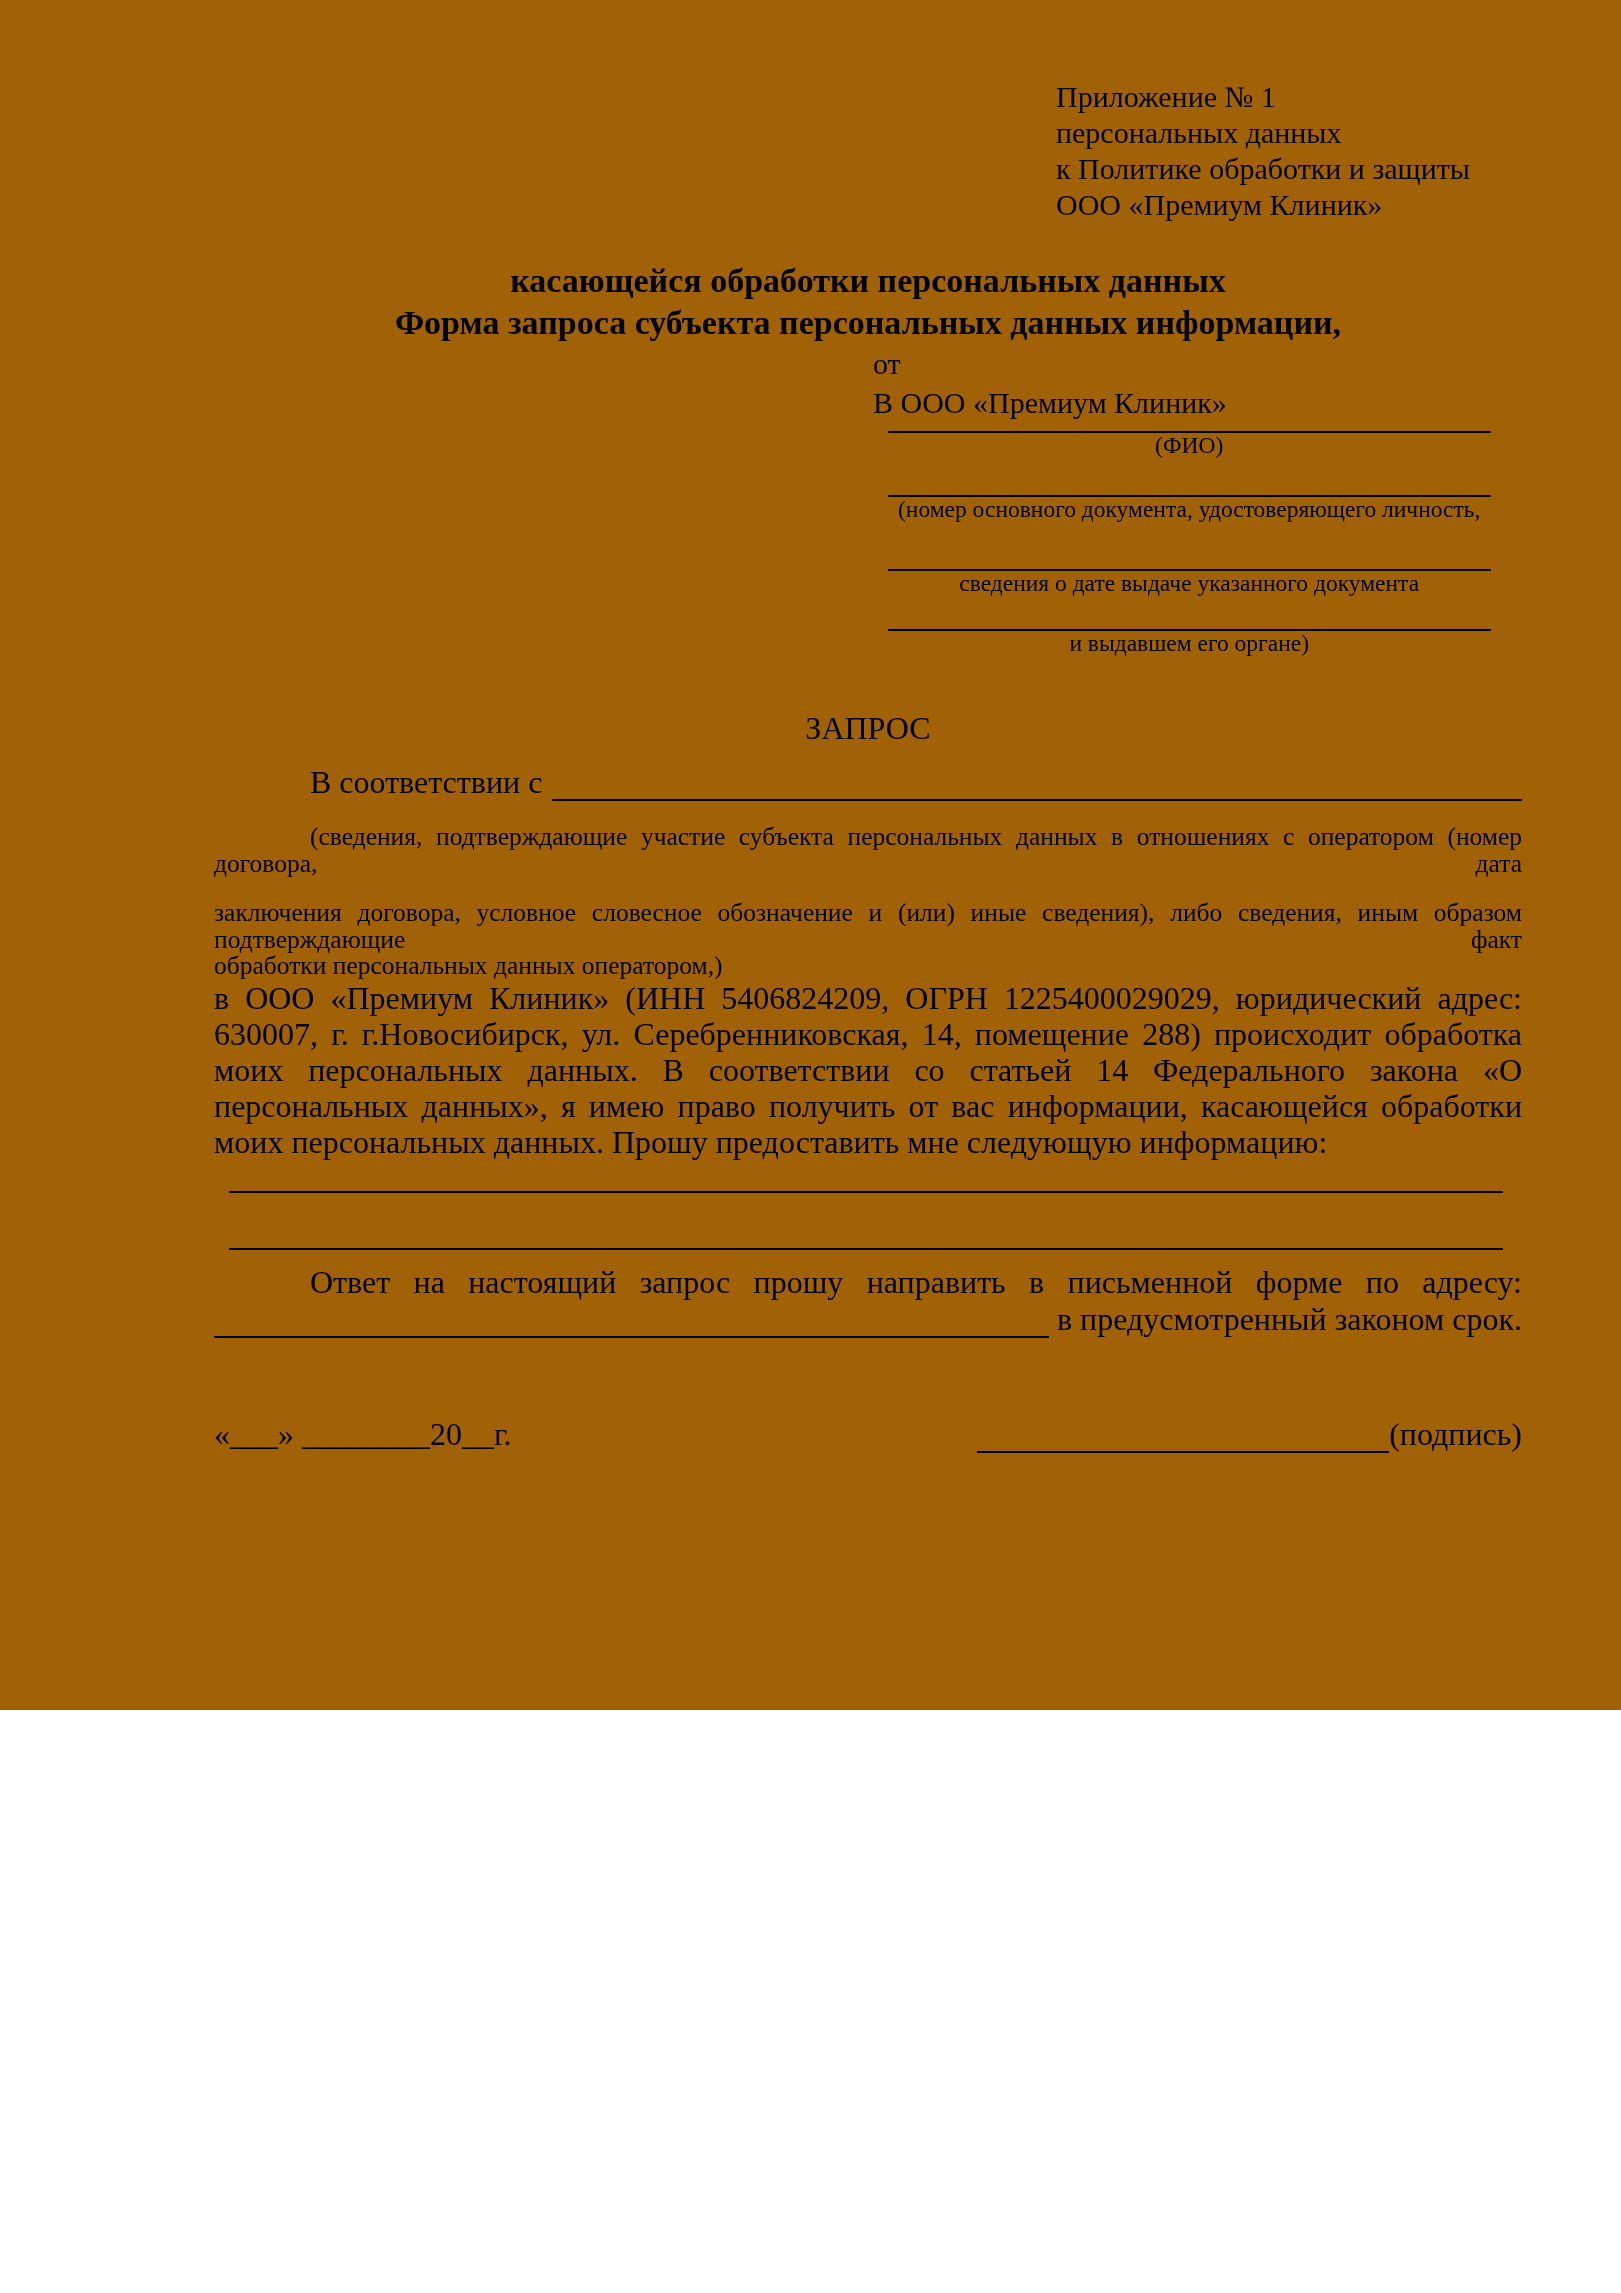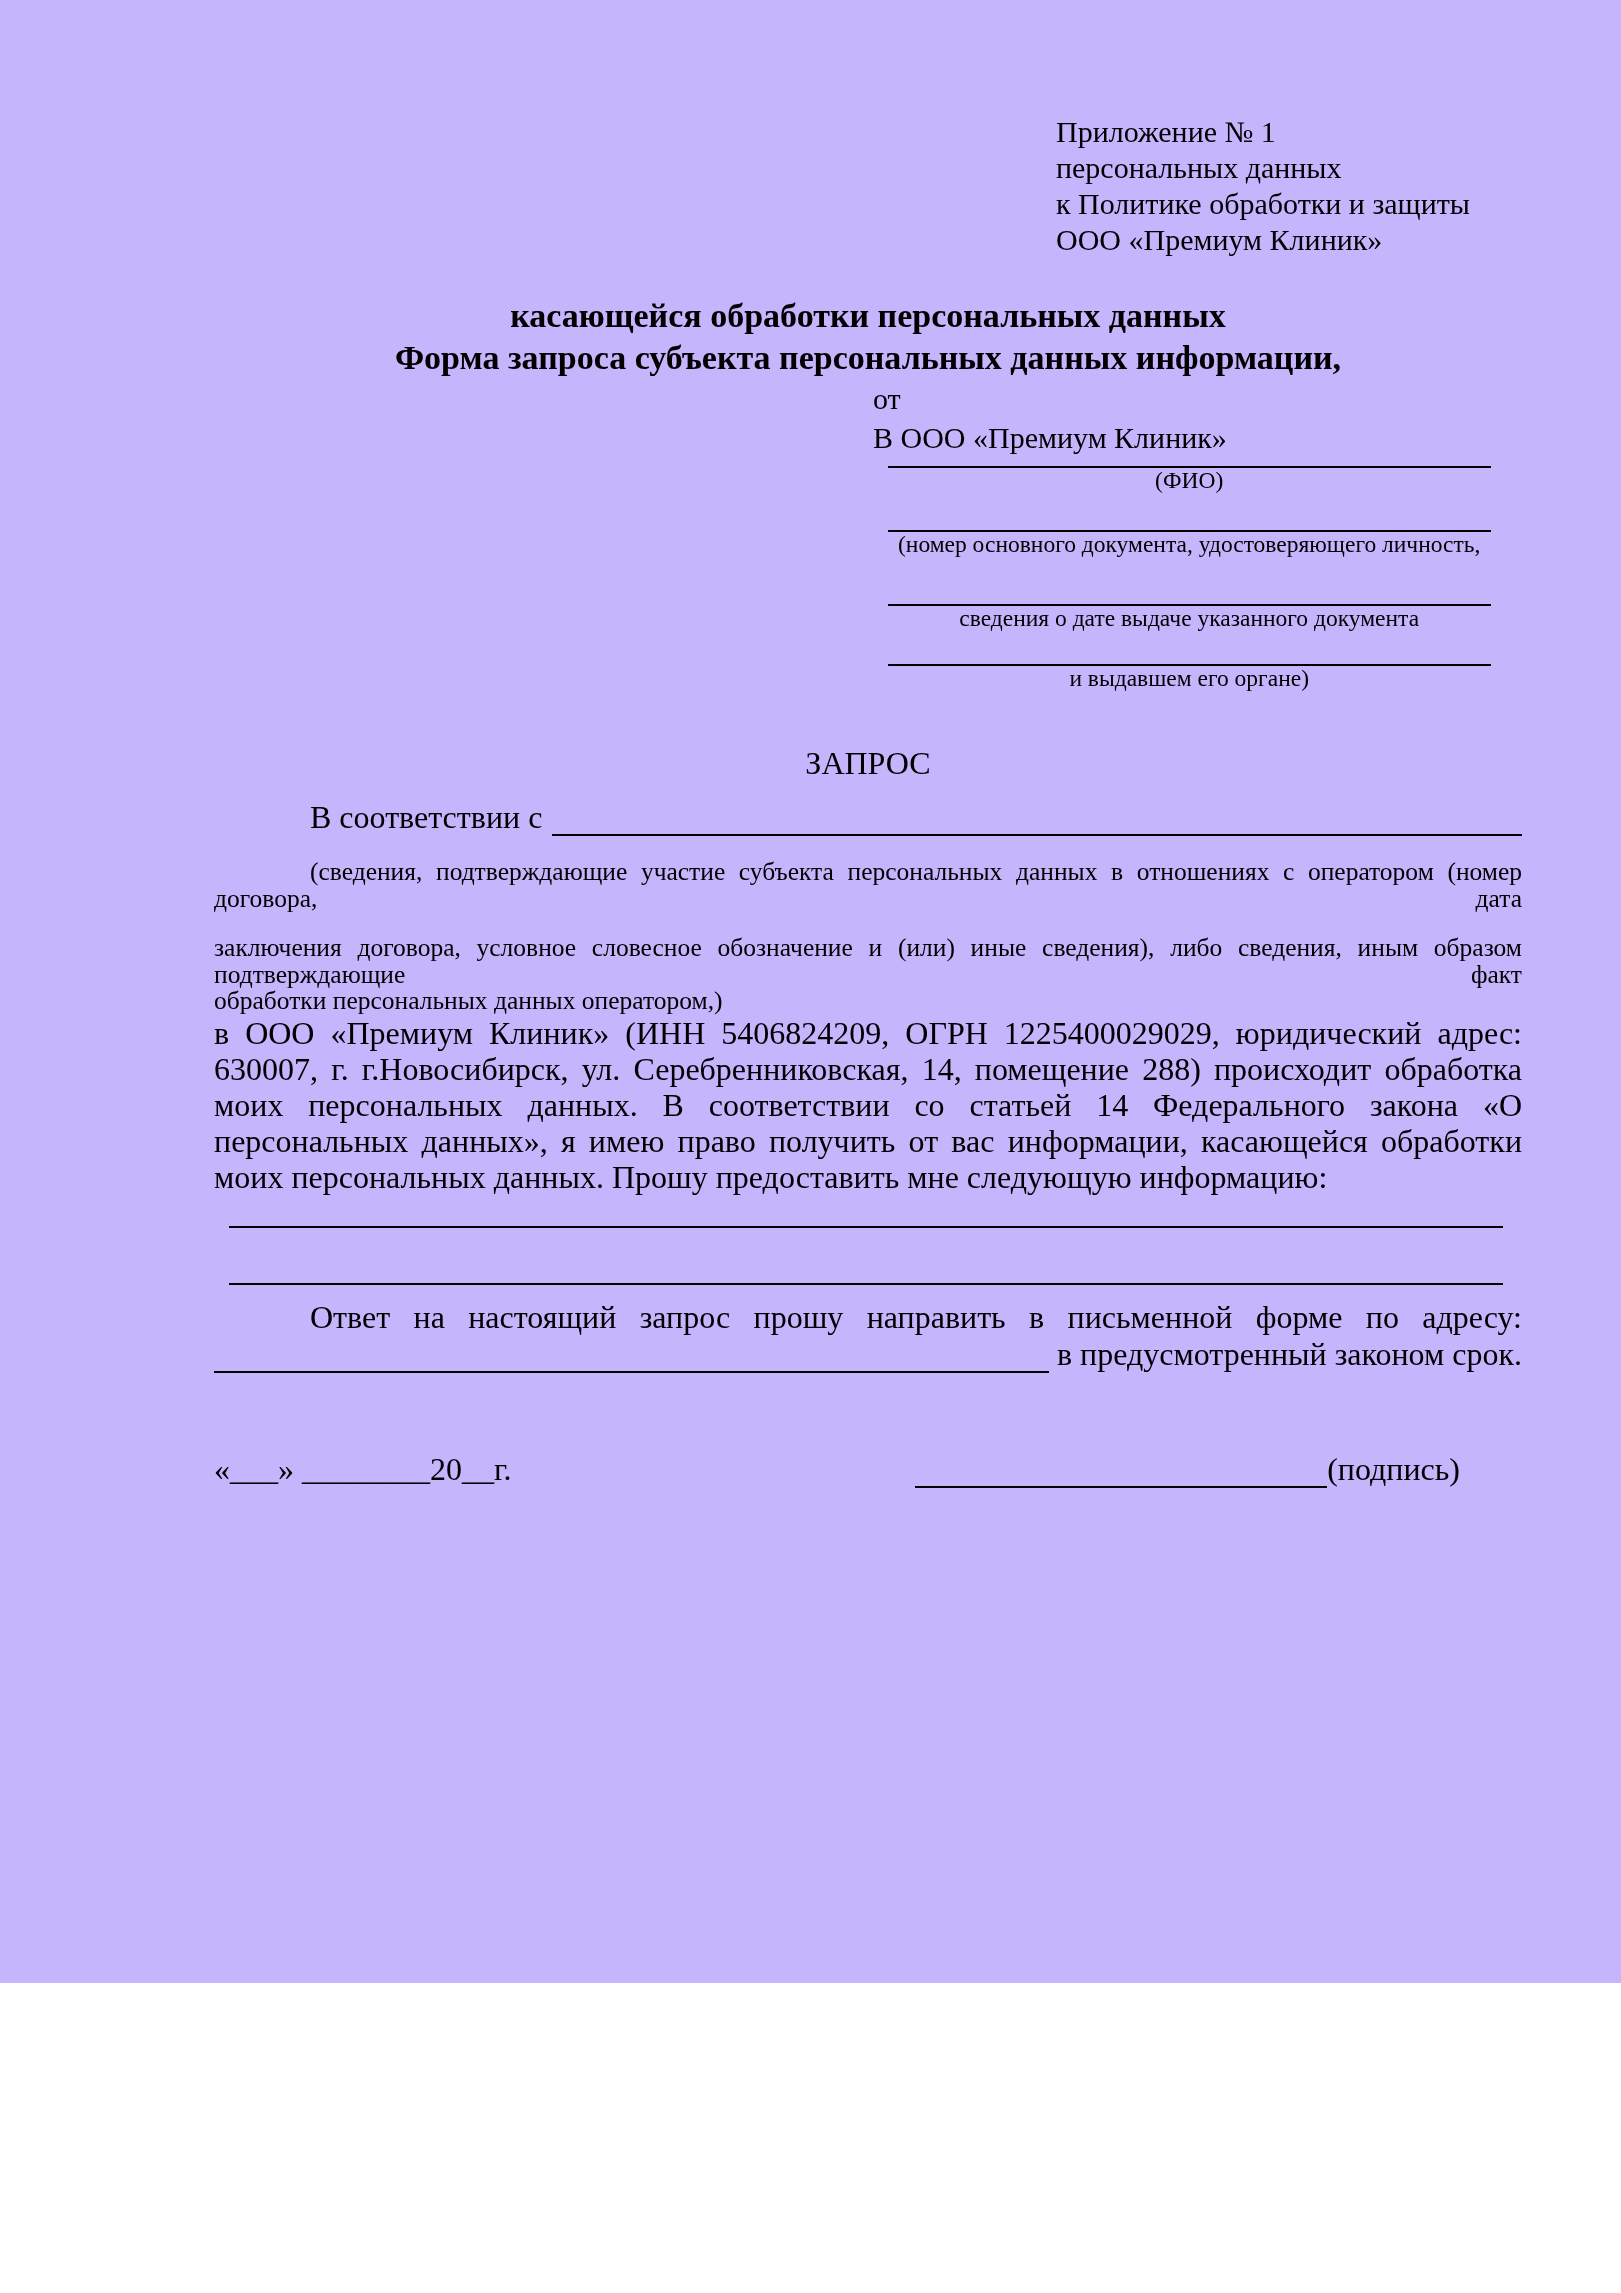--- a/index.html
+++ b/index.html
@@ -1,24 +1,24 @@
 <!DOCTYPE html>
 <html><head>
 <meta charset="utf-8">
 <style>
   html,body{margin:0;padding:0;background:#ffffff;}
   .page{
     position:relative;
     width:1621px;
-    height:1983px;
-    background:#c4b5fd;
+    height:1710px;
+    background:#a16207;
     color:#000000;
     font-family:"Liberation Serif","DejaVu Serif",serif;
     box-sizing:border-box;
-    padding:114px 99px 0 214px;
+    padding:79px 99px 0 214px;
     overflow:hidden;
   }
   .content{width:1308px;}
 
   
   .header-block{
     margin-left:842px;
     font-size:30px;
     line-height:36px;
     white-space:nowrap;
@@ -112,21 +112,20 @@
   .sign-row{
     margin-top:78px;
     display:flex;
     align-items:flex-end;
     font-size:32px;
     line-height:37px;
   }
   .date-part{white-space:nowrap;}
   .sign-part{
     margin-left:auto;
-    margin-right:62px;
     display:flex;
     align-items:flex-end;
   }
   .sign-line{
     width:412px;
     border-bottom:2.9px solid #000;
     height:33px;
   }
   .sign-caption{white-space:nowrap;}
 </style>

